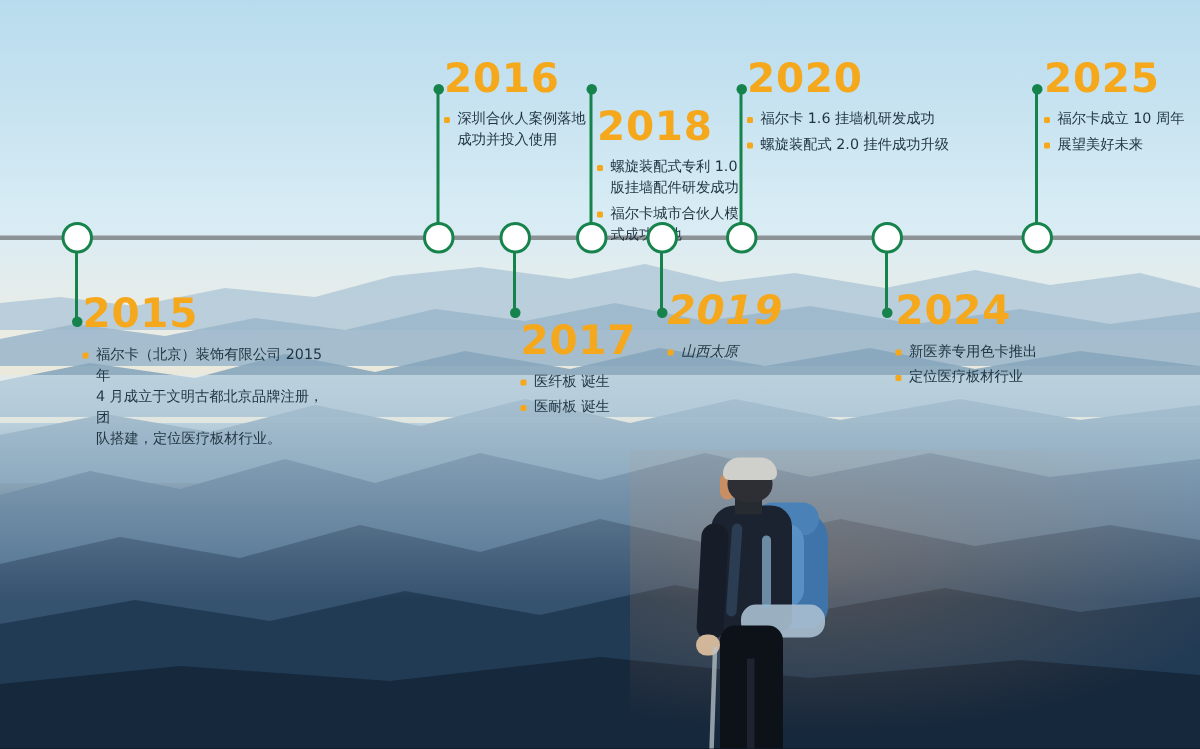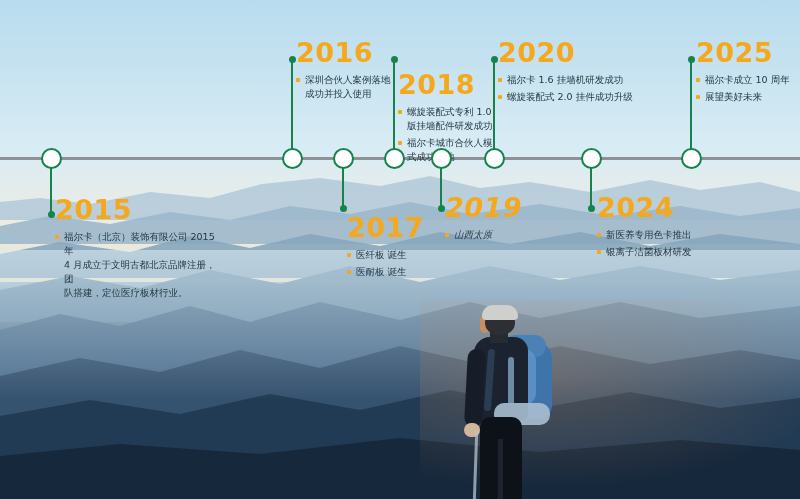--- a/index.html
+++ b/index.html
@@ -204,21 +204,21 @@
           <li>螺旋装配式 2.0 挂件成功升级</li>
         </ul>
       </div>
       <div class="node" style="left: 591px;"></div>
       <div class="stem" style="left: 591px; height: 52px; top: 157px;"></div>
       <div class="stem-cap" style="left: 591px; top: 205px;"></div>
       <div class="entry below" style="left: 597px; top: 193px; width: 120px;">
         <div class="year">2024</div>
         <ul class="bullets">
           <li>新医养专用色卡推出</li>
-          <li>银离子洁菌板材研发</li>
+          <li>定位医疗板材行业</li>
         </ul>
       </div>
       <div class="node" style="left: 691px;"></div>
       <div class="stem" style="left: 691px; height: 98px; top: 59px;"></div>
       <div class="stem-cap" style="left: 691px; top: 56px;"></div>
       <div class="entry above" style="left: 696px; top: 38px; width: 100px;">
         <div class="year">2025</div>
         <ul class="bullets">
           <li>福尔卡成立 10 周年</li>
           <li>展望美好未来</li>

